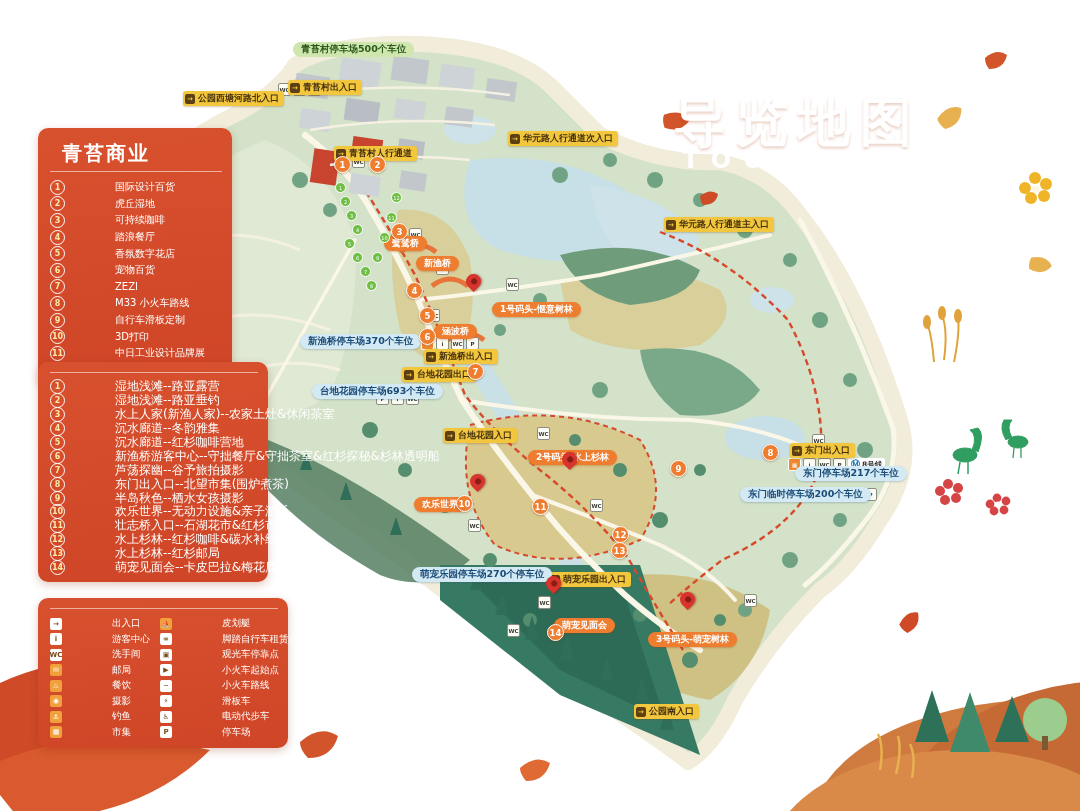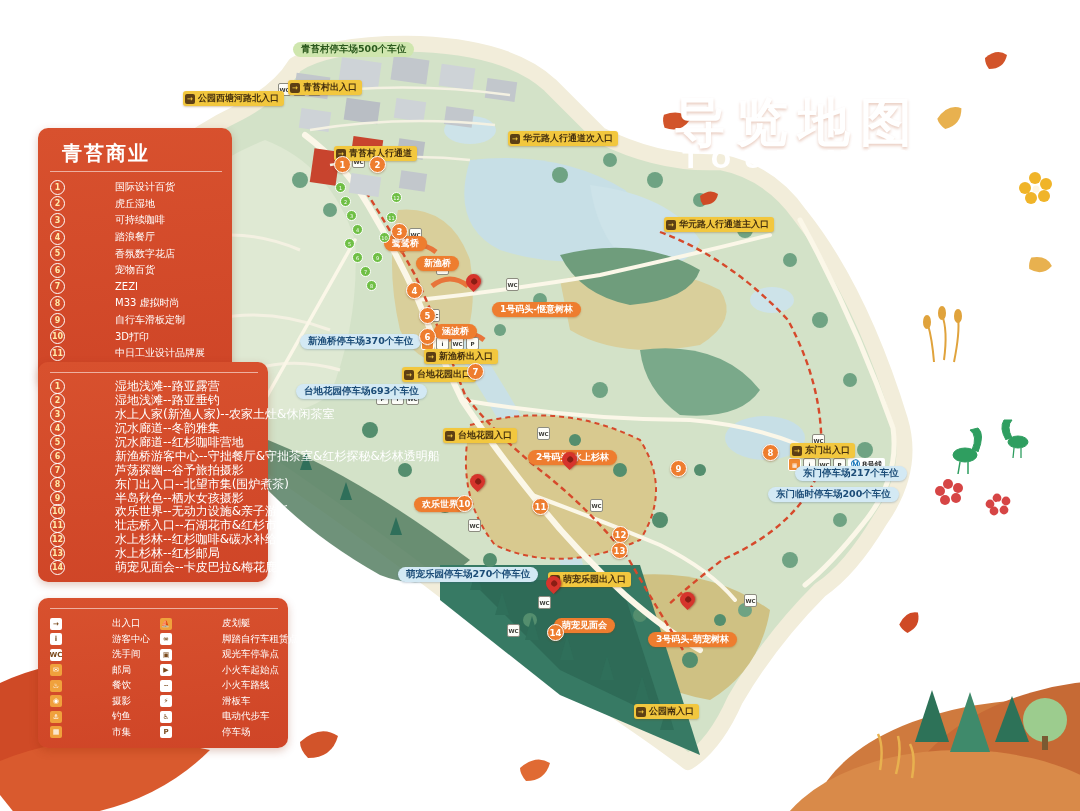--- a/index.html
+++ b/index.html
@@ -327,21 +327,21 @@
     <div class="lrow">
         <span class="ncirc">6</span>
         <span class="ltxt">宠物百货</span>
       </div>
     <div class="lrow">
         <span class="ncirc">7</span>
         <span class="ltxt">ZEZI</span>
       </div>
     <div class="lrow">
         <span class="ncirc">8</span>
-        <span class="ltxt">M33 虚拟时尚</span>
+        <span class="ltxt">M33 小火车路线</span>
       </div>
     <div class="lrow">
         <span class="ncirc">9</span>
         <span class="ltxt">自行车滑板定制</span>
       </div>
     <div class="lrow">
         <span class="ncirc">10</span>
         <span class="ltxt">3D打印</span>
       </div>
     <div class="lrow">
@@ -529,24 +529,24 @@
   <div class="abs yb" style="left:790px;top:443px">
       <span class="gic">→</span>
       <span>东门出入口</span>
     </div>
   <div class="abs yb" style="left:634px;top:704px">
       <span class="gic">→</span>
       <span>公园南入口</span>
     </div>
 
   <div class="abs bb" style="left:300px;top:334px">新渔桥停车场370个车位</div>
-  <div class="abs bb" style="left:296px;top:384px">台地花园停车场693个车位</div>
-  <div class="abs bb" style="left:398px;top:567px">萌宠乐园停车场270个停车位</div>
+  <div class="abs bb" style="left:312px;top:384px">台地花园停车场693个车位</div>
+  <div class="abs bb" style="left:412px;top:567px">萌宠乐园停车场270个停车位</div>
   <div class="abs bb" style="left:795px;top:466px">东门停车场217个车位</div>
-  <div class="abs bb" style="left:768px;top:487px">东门临时停车场200个车位</div>
+  <div class="abs bb" style="left:740px;top:487px">东门临时停车场200个车位</div>
   <div class="abs mini" style="left:508px;top:568px">P</div>
   <div class="abs mini" style="left:864px;top:488px">P</div>
 
   <div class="abs pill" style="left:384px;top:236px">鹭鸶桥</div>
   <div class="abs pill" style="left:416px;top:256px">新渔桥</div>
   <div class="abs pill" style="left:434px;top:324px">涵波桥</div>
   <div class="abs pill" style="left:414px;top:497px">欢乐世界</div>
   <div class="abs pill" style="left:554px;top:618px">萌宠见面会</div>
 
   <div class="abs pill" style="left:492px;top:302px">1号码头-惬意树林</div>

